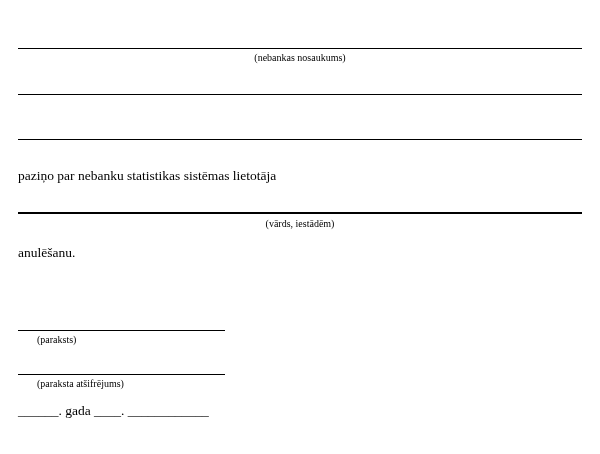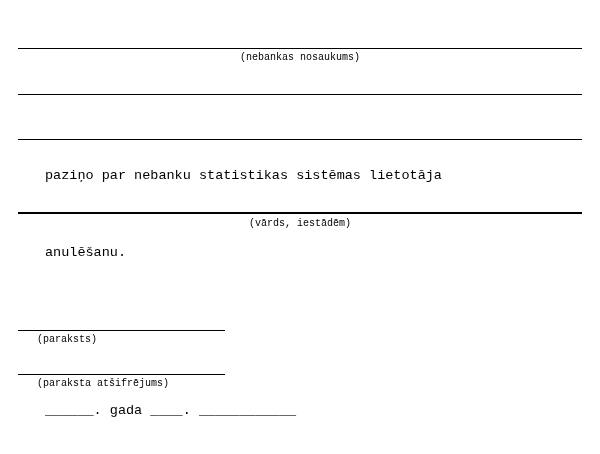--- a/index.html
+++ b/index.html
@@ -6,21 +6,21 @@
     margin: 0;
     padding: 0;
     background: #ffffff;
   }
   .page {
     position: relative;
     width: 600px;
     height: 454px;
     background: #ffffff;
     color: #000000;
-    font-family: Liberation Mono, monospace;
+    font-family: Liberation Serif, serif;
     overflow: hidden;
   }
   .rule {
     position: absolute;
     height: 0;
     border-bottom: 1px solid #000000;
   }
   .rule.full {
     left: 18px;
     right: 18px;
@@ -46,21 +46,20 @@
   .caption.left {
     left: 18px;
     padding-left: 19px;
   }
   .bodytext {
     position: absolute;
     left: 18px;
     font-size: 13.5px;
     line-height: 16px;
     white-space: nowrap;
-    margin-left: 27px;
   }
 </style>
 </head>
 <body>
 
 <div class="page">
 
   <div class="rule full" style="top:48px"></div>
   <div class="caption center" style="top:52px">(nebankas nosaukums)</div>
 

